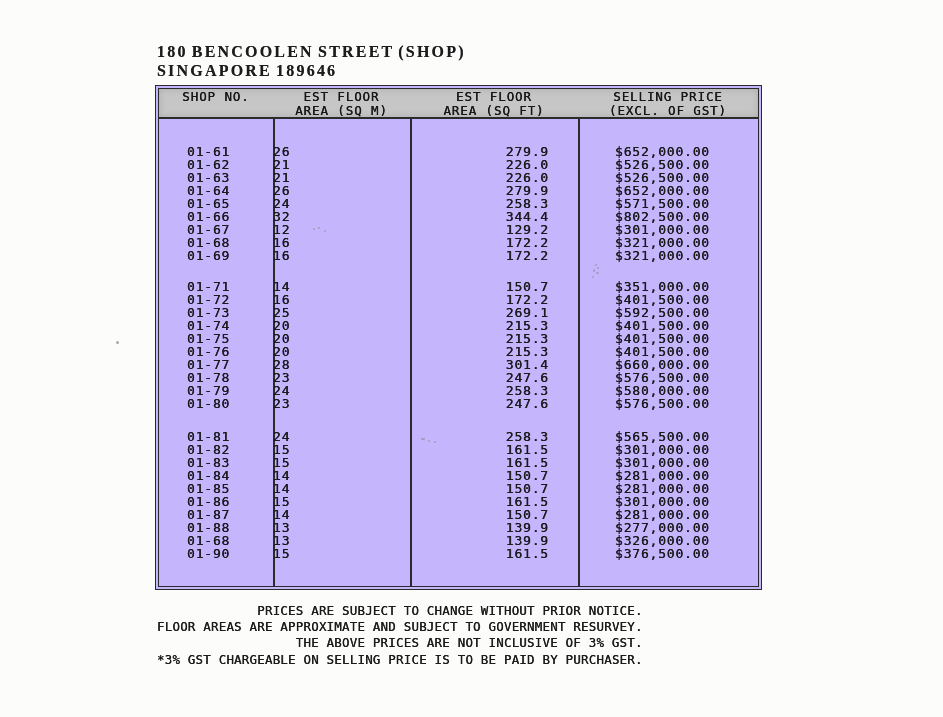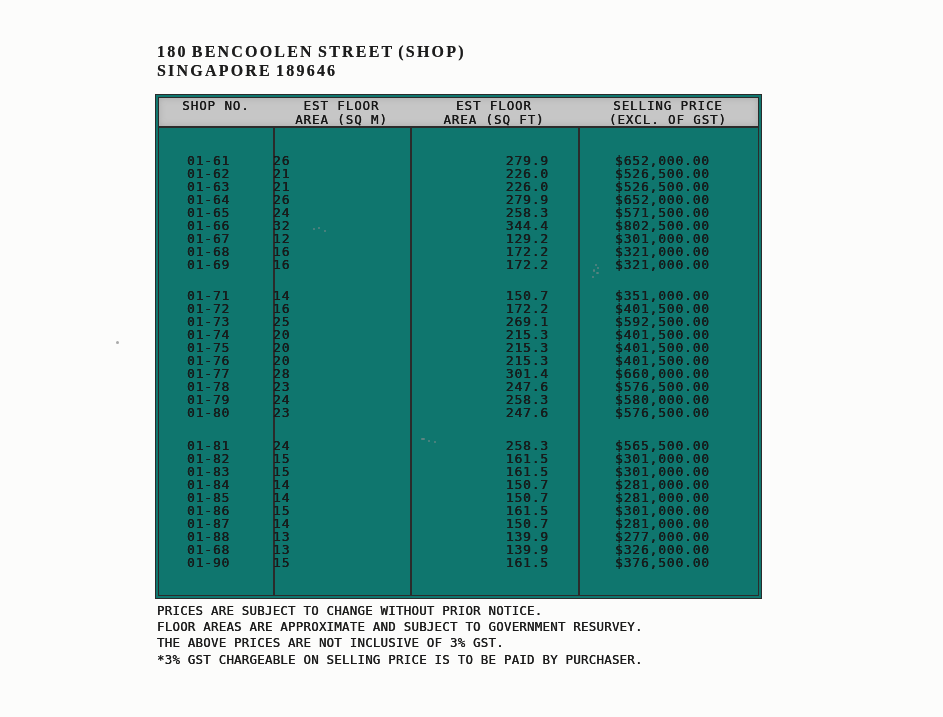--- a/index.html
+++ b/index.html
@@ -18,25 +18,25 @@
   }
   
   .doc-title{
     position:absolute;left:157px;top:42px;
     font-size:16px;font-weight:600;color:#1c1c1c;
     letter-spacing:2.2px;word-spacing:-2px;line-height:19px;
     text-shadow:0 0 .5px rgba(0,0,0,.6);
   }
   
   .price-table{
-    position:absolute;left:155px;top:94px;
+    position:absolute;left:155px;top:85px;
     width:607px;height:505px;
     box-sizing:border-box;
     border:4px double var(--line,#2b2b2b);
-    background:#0f766e;
+    background:#c4b5fd;
   }
   .vline{position:absolute;top:0;bottom:0;width:1.5px;background:var(--line,#2b2b2b);}
   .vline.v1{left:114px;} .vline.v2{left:251px;} .vline.v3{left:419px;}
   .thead{
     position:relative;display:flex;height:28px;
     background:var(--header-bg,#c6c6c6);
     border-bottom:2.5px solid var(--line,#2b2b2b);
     box-shadow:inset 0 0 6px rgba(120,120,120,.35);
   }
   .th{box-sizing:border-box;text-align:center;font-size:12.5px;line-height:14px;letter-spacing:.9px;padding-top:1px;color:#161616;}
@@ -45,21 +45,21 @@
   .group{margin-bottom:18px;}
   .group:last-child{margin-bottom:0;margin-top:20px;}
   .row{display:flex;height:13px;}
   .cell{box-sizing:border-box;font-size:13px;line-height:13px;letter-spacing:.8px;white-space:nowrap;}
   .cell.c0{width:114px;padding-left:28px;text-align:left;}
   .cell.c1{width:137px;padding-right:10px;text-align:left;}
   .cell.c2{width:168px;padding-right:29px;text-align:right;}
   .cell.c3{width:180px;padding-right:11px;text-align:center;}
   
   .footnotes{position:absolute;left:157px;top:603px;}
-  .footnote{font-size:12.4px;line-height:16.2px;letter-spacing:.25px;white-space:nowrap;}
+  .footnote{font-size:12.4px;line-height:16.2px;letter-spacing:.25px;white-space:nowrap;text-align:right;}
   
   .dot{position:absolute;background:#8d8d8d;border-radius:50%;opacity:.75;}
   .smudge{position:absolute;opacity:.8;}
 </style>
 </head>
 <body>
 
 <div class="page">
 
   <div class="doc-title serif">

